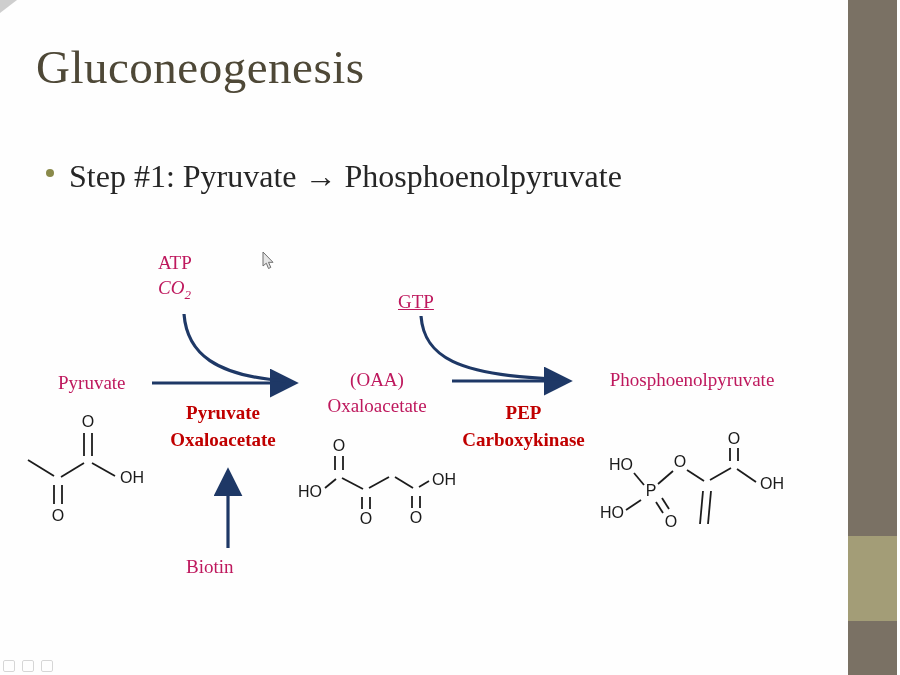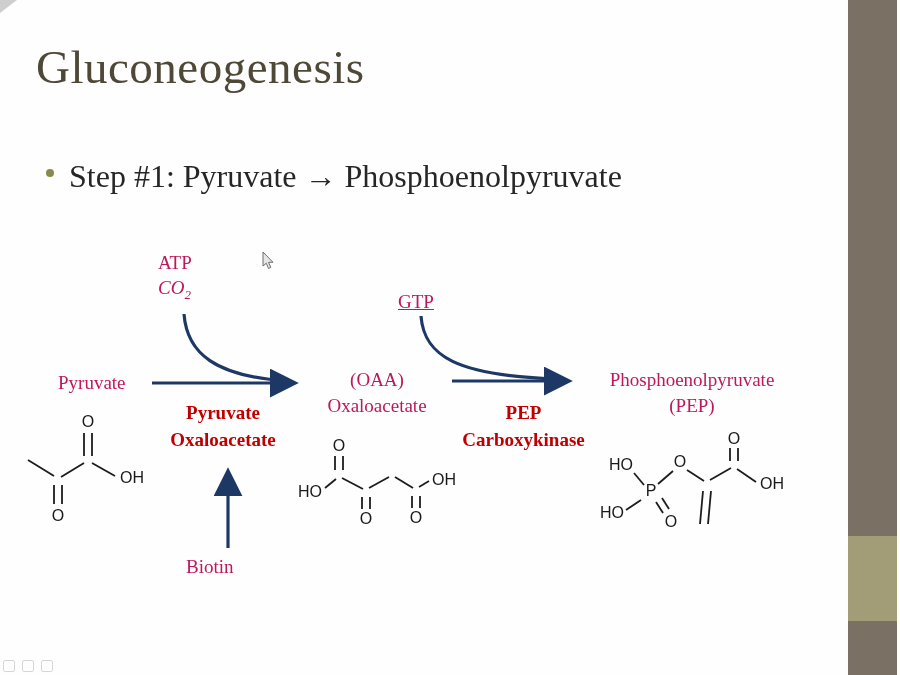--- a/index.html
+++ b/index.html
@@ -146,21 +146,20 @@
   <div class="dlabel lbl-gtp">GTP</div>
   <div class="dlabel lbl-pyruvate">Pyruvate</div>
 
   <div class="dlabel lbl-oaa">
     <div>(OAA)</div>
     <div>Oxaloacetate</div>
   </div>
 
   <div class="dlabel lbl-pep">
     <div>Phosphoenolpyruvate</div>
-    <div>(PEP)</div>
   </div>
 
   <div class="enzyme lbl-enzyme1">
     <div>Pyruvate</div>
     <div>Oxaloacetate</div>
   </div>
 
   <div class="enzyme lbl-enzyme2">
     <div>PEP</div>
     <div>Carboxykinase</div>

